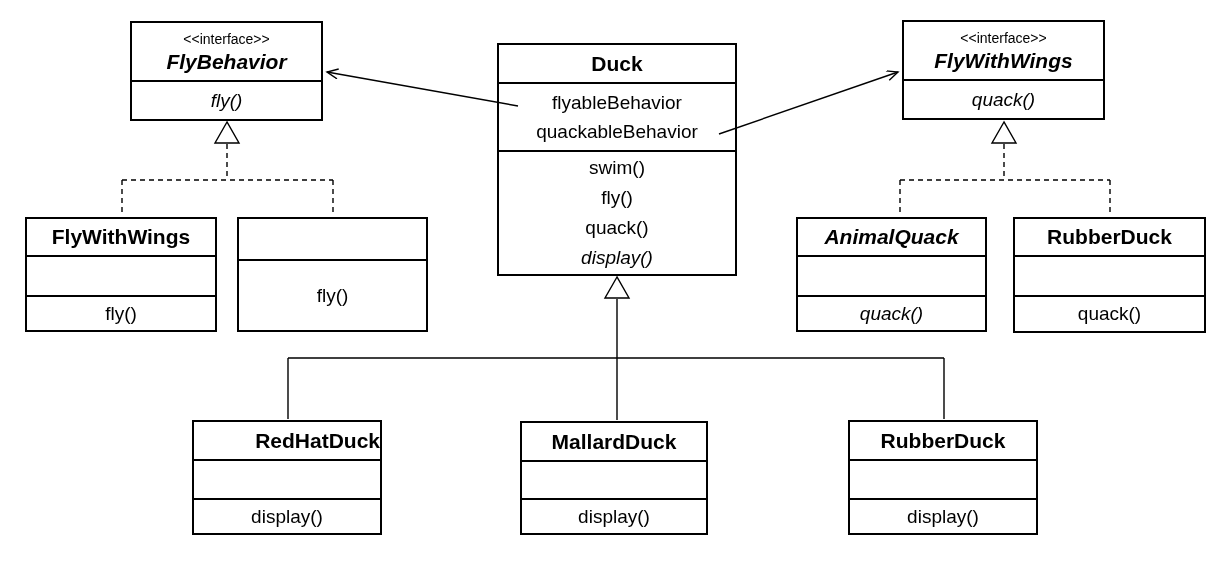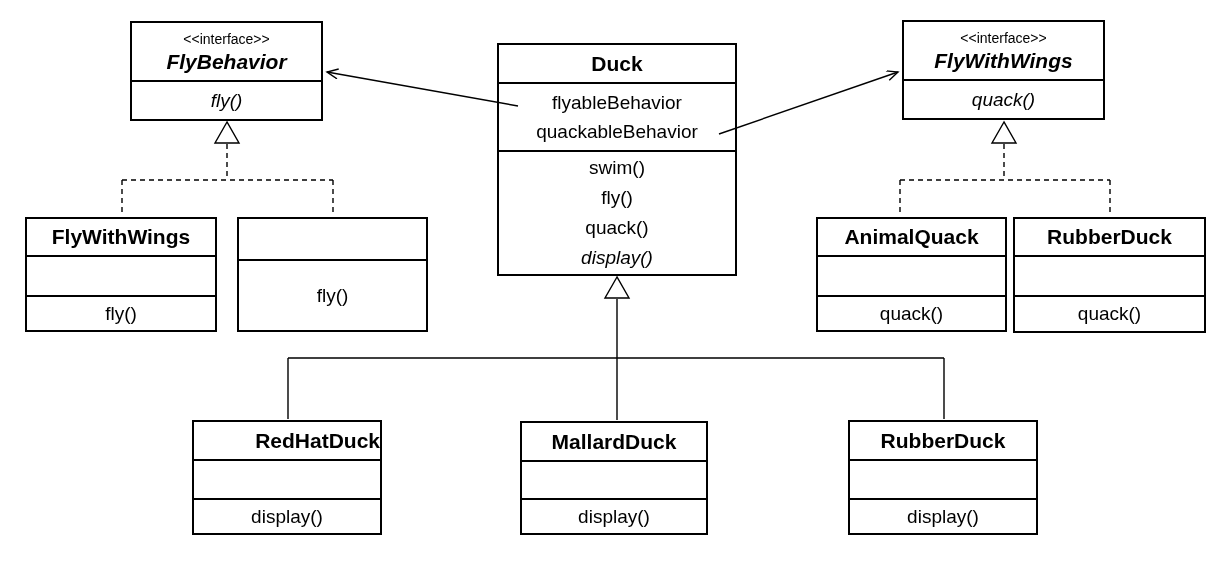--- a/index.html
+++ b/index.html
@@ -95,21 +95,21 @@
     </div>
   </div>
 
   <div class="uml-class" style="left:237px;top:217px;width:191px;height:115px;">
     <div class="sec" style="height:40px;"></div>
     <div class="sec membersec grow">
       <div class="uml-member">fly()</div>
     </div>
   </div>
 
-  <div class="uml-class" style="left:816px;top:217px;width:191px;height:115px;">
+  <div class="uml-class" style="left:796px;top:217px;width:191px;height:115px;font-style:italic;">
     <div class="sec titlesec" style="height:36px;">
       <div class="uml-name">AnimalQuack</div>
     </div>
     <div class="sec" style="height:40px;"></div>
     <div class="sec membersec grow">
       <div class="uml-member">quack()</div>
     </div>
   </div>
 
   <div class="uml-class" style="left:1013px;top:217px;width:193px;height:116px;">

